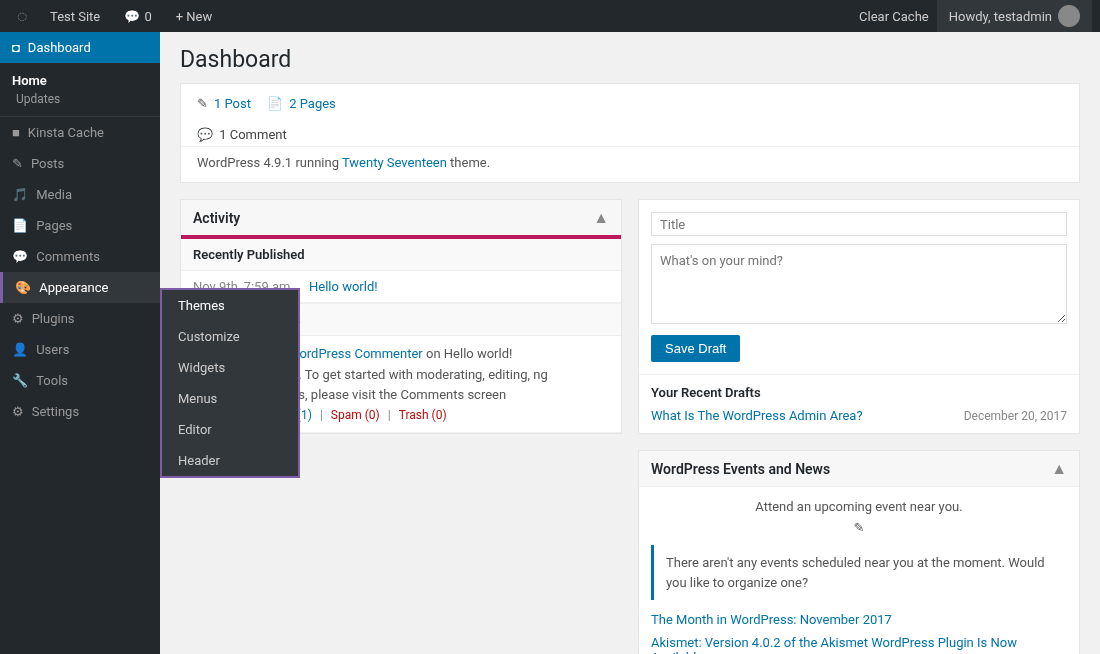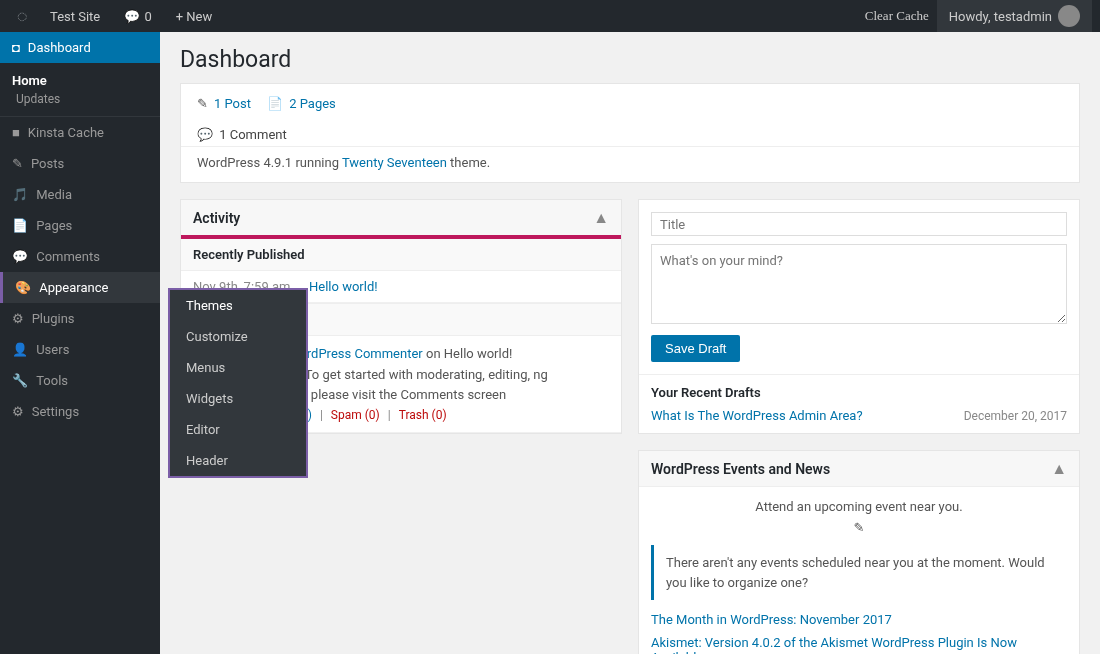--- a/index.html
+++ b/index.html
@@ -17,21 +17,21 @@
       z-index: 9999;
       color: #ccc;
     }
     .adminbar-left { display: flex; align-items: center; gap: 4px; flex: 1; }
     .adminbar-logo { width: 28px; height: 28px; display: flex; align-items: center; justify-content: center; }
     .wp-logo-icon { color: #9ea3a8; font-size: 18px; }
     .adminbar-site { display: flex; align-items: center; gap: 4px; padding: 0 10px; color: #ccc; font-size: 13px; cursor: pointer; }
     .adminbar-comments { display: flex; align-items: center; gap: 4px; padding: 0 10px; color: #ccc; cursor: pointer; }
     .adminbar-new { display: flex; align-items: center; gap: 4px; padding: 0 10px; color: #ccc; cursor: pointer; }
     .adminbar-right { display: flex; align-items: center; gap: 8px; }
-    .adminbar-clear-cache { color: #ccc; font-size: 13px; cursor: pointer; font-family: Liberation Serif, serif; }
+    .adminbar-clear-cache { color: #ccc; font-size: 13px; cursor: pointer; }
     .adminbar-howdy { background: #32373c; padding: 16px 12px; height: 32px; display: flex; align-items: center; color: #ccc; font-size: 13px; cursor: pointer; gap: 6px; }
     .avatar-circle { width: 22px; height: 22px; border-radius: 50%; background: #888; display: inline-block; }
 
     
     #wpwrap { display: flex; margin-top: 32px; min-height: calc(100vh - 32px); }
 
     
     #adminmenu {
       width: 160px;
       background: #23282d;
@@ -135,21 +135,21 @@
     .events-header h3 { font-size: 14px; font-weight: 600; color: #23282d; }
     .events-body { padding: 12px; font-size: 13px; color: #555; }
     .events-location { display: flex; align-items: center; gap: 6px; margin-bottom: 10px; flex-direction: column; }
     .no-events-box { border-left: 3px solid #0073aa; padding: 8px 12px; margin-bottom: 12px; font-size: 13px; color: #555; line-height: 1.5; }
     .news-item { margin-bottom: 8px; font-size: 13px; }
     .news-item a { color: #0073aa; text-decoration: none; }
 
     
     .appearance-submenu {
       position: absolute;
-      left: 168px;
+      left: 160px;
       top: 288px;
       background: #32373c;
       border: 2px solid #7b5ea7;
       min-width: 140px;
       z-index: 1000;
     }
     .submenu-item {
       display: block;
       padding: 8px 16px;
       color: #ccc;
@@ -245,22 +245,22 @@
         <span>⚙</span>
         <span>Settings</span>
       </div>
 
     </div>
   </div>
 
   <div class="appearance-submenu">
     <a class="submenu-item current">Themes</a>
     <a class="submenu-item">Customize</a>
+    <a class="submenu-item">Widgets</a>
     <a class="submenu-item">Menus</a>
-    <a class="submenu-item">Widgets</a>
     <a class="submenu-item">Editor</a>
     <a class="submenu-item">Header</a>
   </div>
 
   <div id="wpcontent">
     <div class="page-title-area">
       <h1 class="page-title">Dashboard</h1>
     </div>
 
     <div class="top-glance-widget">

